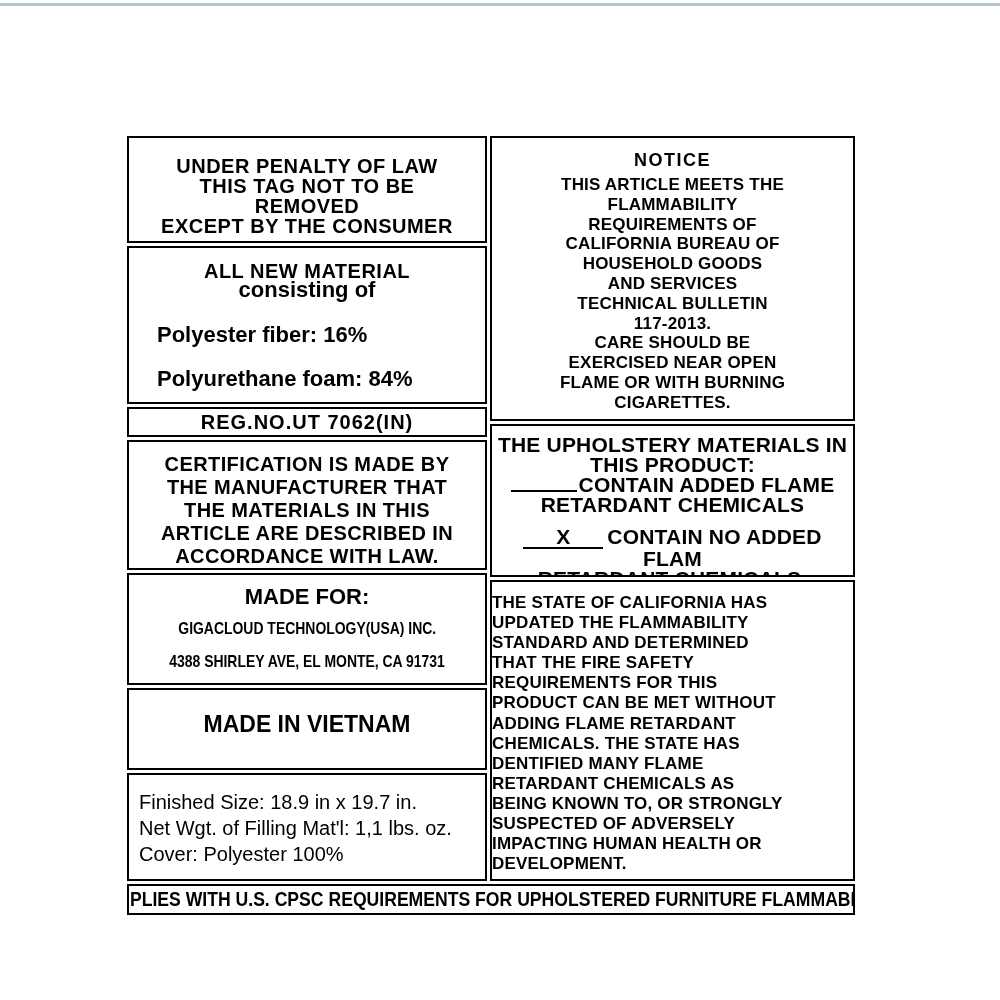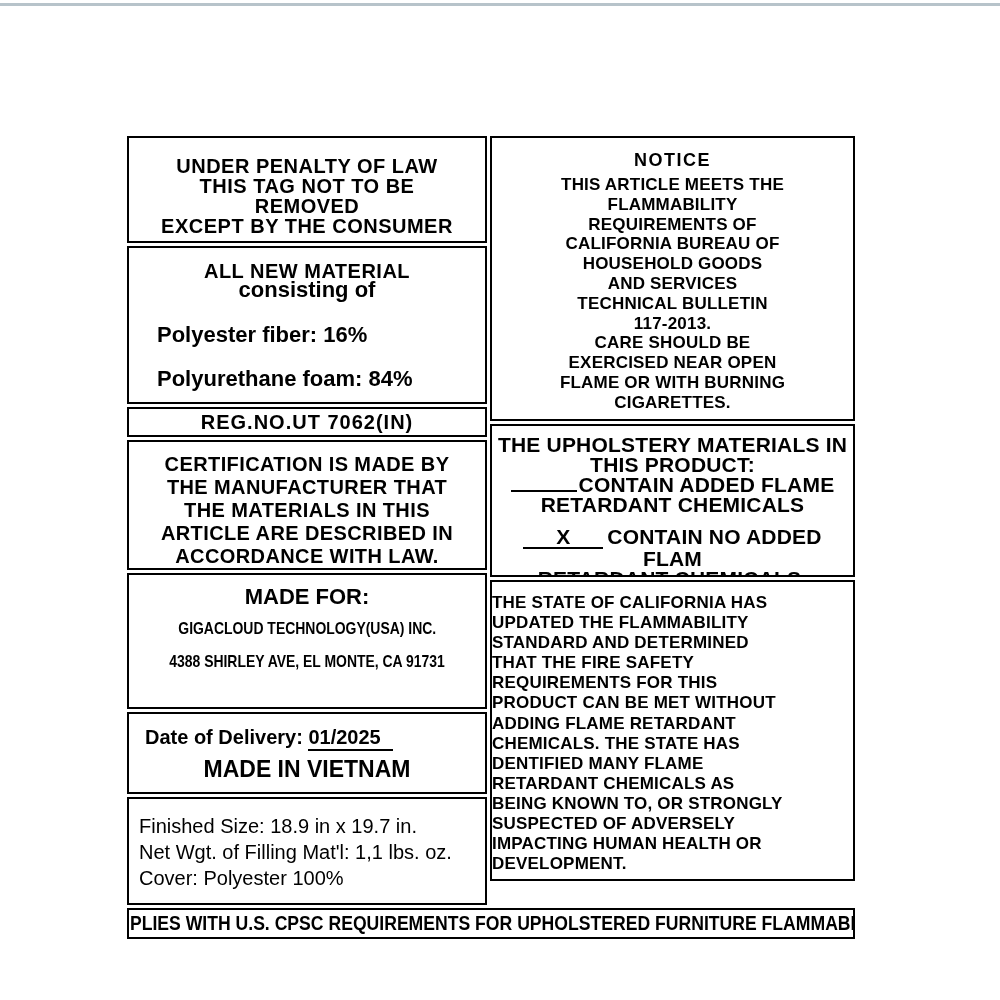--- a/index.html
+++ b/index.html
@@ -25,21 +25,21 @@
   .mat-comp{font-weight:bold;font-size:22px;line-height:24px;padding-left:28px;}
   .mat-comp.first{margin-top:24px;}
   .mat-comp.second{margin-top:20px;}
 
   .reg{height:30px;display:flex;align-items:center;justify-content:center;
        font-weight:bold;font-size:20px;letter-spacing:1px;}
 
   .cert{height:130px;padding-top:11px;text-align:center;}
   .cert div{font-weight:bold;font-size:20px;line-height:23px;letter-spacing:.4px;}
 
-  .madefor{height:136px;padding-top:10px;text-align:center;}
+  .madefor{height:112px;padding-top:10px;text-align:center;}
   .mf-heading{font-weight:bold;font-size:22px;line-height:24px;}
   .cond{display:inline-block;white-space:nowrap;transform:scaleX(.82);transform-origin:center;}
   .mf-company{margin-top:11px;font-weight:bold;font-size:17px;line-height:18px;}
   .mf-address{margin-top:15px;font-weight:bold;font-size:17px;line-height:18px;}
 
   .delivery{height:82px;padding-top:13px;}
   .dl-line{padding-left:16px;font-weight:bold;font-size:20px;line-height:21px;}
   .dl-value{border-bottom:2px solid #000;padding-right:12px;padding-bottom:1px;}
   .dl-origin{margin-top:9px;text-align:center;font-weight:bold;font-size:23px;line-height:25px;}
 
@@ -99,24 +99,20 @@
           <div>ACCORDANCE WITH LAW.</div>
         </div>
 
       <div class="box madefor">
         <div class="mf-heading">MADE FOR:</div>
         <div class="mf-company"><span class="cond">GIGACLOUD TECHNOLOGY(USA) INC.</span></div>
         <div class="mf-address"><span class="cond">4388 SHIRLEY AVE, EL MONTE, CA 91731</span></div>
       </div>
 
       <div class="box delivery">
-        <div class="dl-line">
-          <span>Date of Delivery:</span>
-          <span class="dl-value">01/2025</span>
-        </div>
         <div class="dl-origin">MADE IN VIETNAM</div>
       </div>
 
       <div class="box details">
           <div>Finished Size: 18.9 in x 19.7 in.</div>
           <div>Net Wgt. of Filling Mat'l: 1,1 lbs. oz.</div>
           <div>Cover: Polyester 100%</div>
         </div>
 
     </div>

